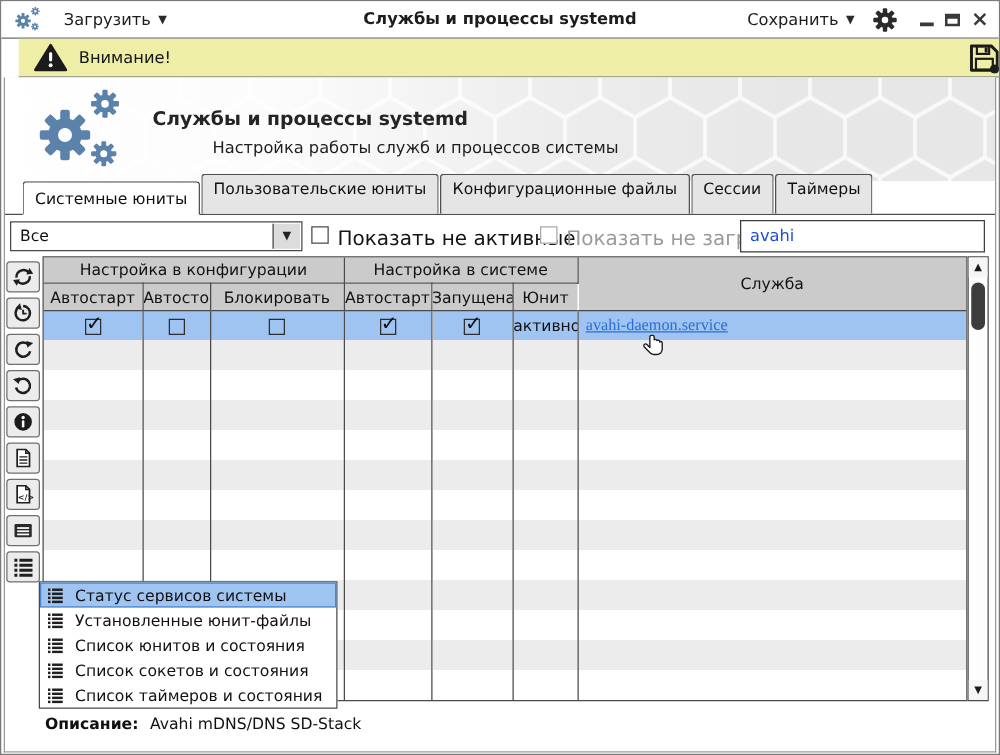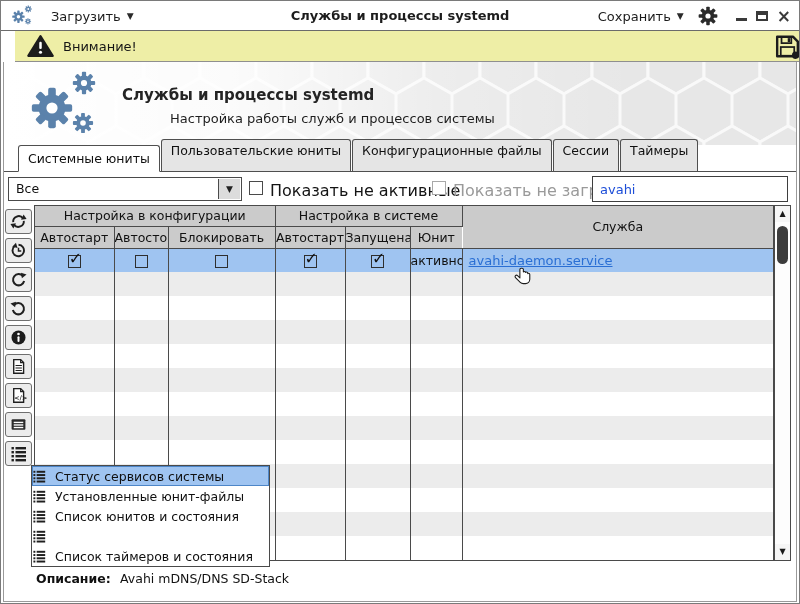--- a/index.html
+++ b/index.html
@@ -58,33 +58,33 @@
   th,td { border-right:1px solid #4a4a4a; overflow:hidden; white-space:nowrap; }
   th:last-child, td:last-child { border-right:none; }
   thead th { background:#cbcbcb; font-size:12.5px; font-weight:normal; color:#111; text-align:center; }
   tr.h1 th { height:20px; border-bottom:1px solid #4a4a4a; }
   tr.h2 th { height:22px; border-bottom:1px solid #4a4a4a; }
   tbody tr { height:24px; }
   tbody tr:nth-child(even) { background:#ececec; }
   tbody tr.selected { background:#9fc4f1; }
   td { font-size:12.5px; color:#111; text-align:center; }
   td.svc-cell { text-align:left; padding-left:6px; }
-  a.svc-link { color:#2a6fd4; font-size:13px; }
+  a.svc-link { color:#2a6fd4; font-size:13px;font-family:Liberation Serif, serif; }
   .cb { display:inline-block; width:13px; height:13px; border:1px solid #2e2e2e; position:relative; vertical-align:middle; background:transparent; }
   .cb.checked::after { content:"✓"; position:absolute; left:0px; top:-7px; font-size:16px; font-weight:bold; color:#101010; }
 
   
   .sbar { position:absolute; left:773px; top:204px; width:17px; height:356px; border:1px solid #4a4a4a; background:#fdfdfd; }
   .sb-up, .sb-dn { position:absolute; left:0; width:15px; height:16px; text-align:center; font-size:8px; color:#1a1a1a; line-height:16px; background:#f6f6f6; }
   .sb-up { top:0; } .sb-dn { bottom:0; }
   .sb-thumb { position:absolute; left:2px; top:20px; width:11px; height:38px; background:#3c3c3c; border-radius:6px; }
 
   
   .dmenu { position:absolute; left:30px; top:464px; width:239px; background:#ffffff; border:1px solid #4a4a4a; z-index:20; }
-  .ditem { height:20px; display:flex; align-items:center; gap:9px; padding-left:1px; font-size:12.5px; color:#101010; white-space:nowrap; }
+  .ditem { height:20px; display:flex; align-items:center; gap:9px; padding-left:6px; font-size:12.5px; color:#101010; white-space:nowrap; }
   .ditem.selected { background:#9fc4f1; outline:1px solid #4d86c8; outline-offset:-1px; }
 
   
   .descr-label { position:absolute; left:35px; top:570px; font-size:12.5px; font-weight:bold; color:#111; }
   .descr-value { position:absolute; left:119px; top:570px; font-size:12.5px; color:#111; }
 
   .cursor { position:absolute; left:511px; top:265px; z-index:30; }
 </style>
 </head>
 <body>
@@ -458,20 +458,21 @@
     <div class="ditem">
       <svg width="13" height="13" viewBox="0 0 16 16">
           <use href="#mlist"></use>
         </svg>
       <span>Список юнитов и состояния</span>
     </div>
     <div class="ditem">
       <svg width="13" height="13" viewBox="0 0 16 16">
           <use href="#mlist"></use>
         </svg>
+      <span>Список сокетов и состояния</span>
     </div>
     <div class="ditem">
       <svg width="13" height="13" viewBox="0 0 16 16">
           <use href="#mlist"></use>
         </svg>
       <span>Список таймеров и состояния</span>
     </div>
   </div>
 
   <div class="descr-label">Описание:</div>

